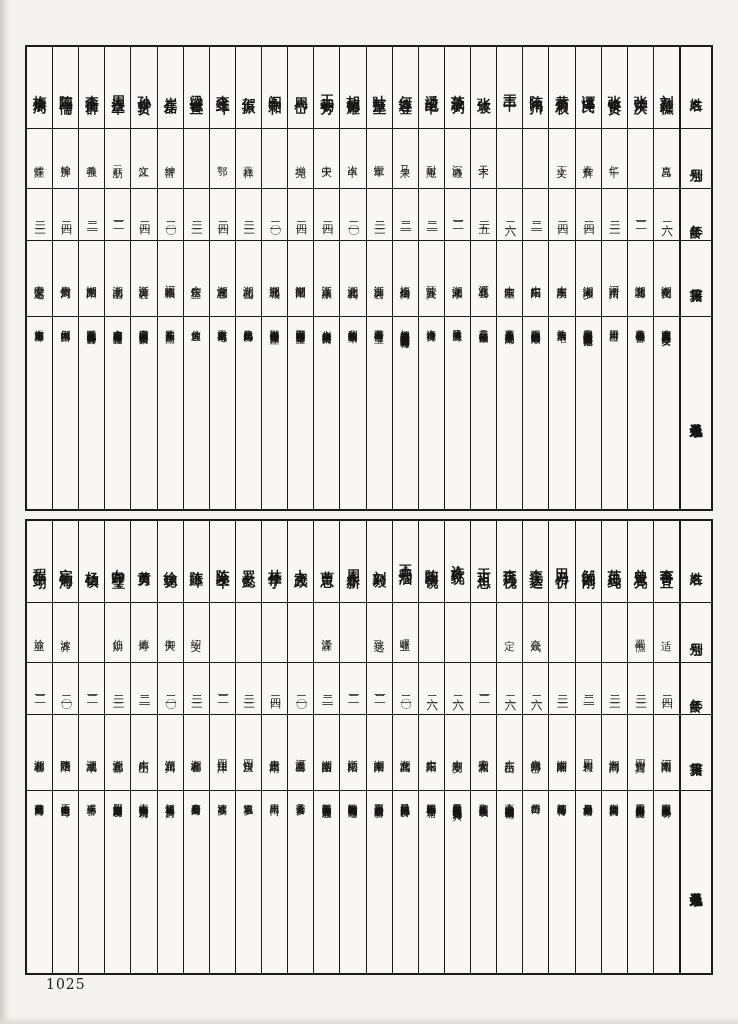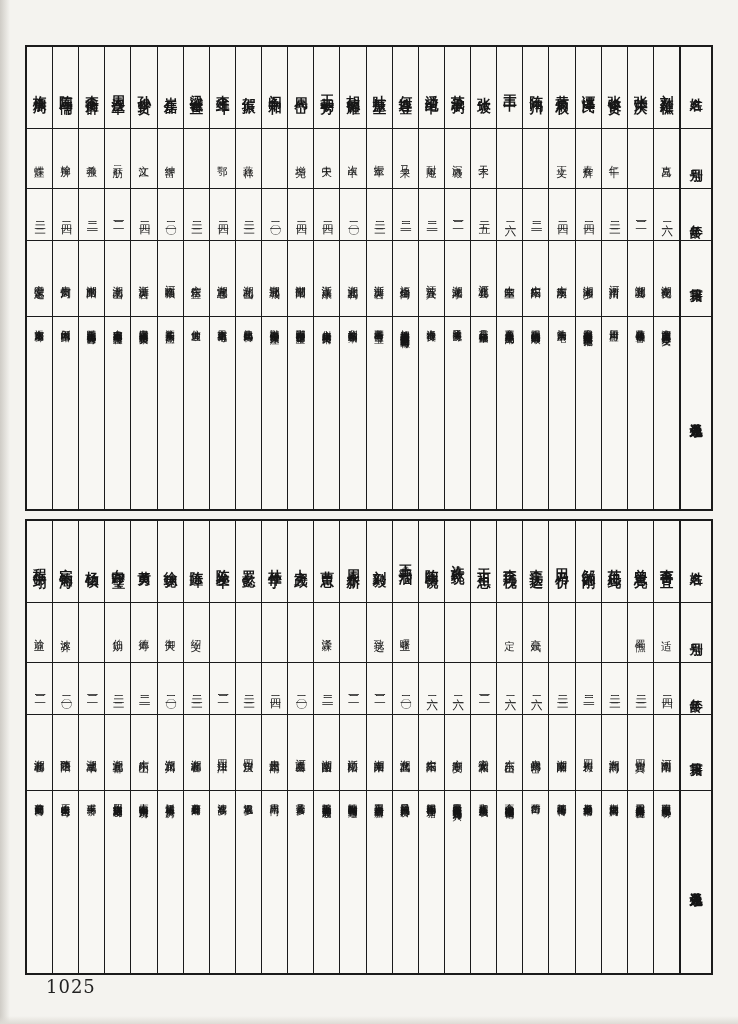--- a/index.html
+++ b/index.html
@@ -56,21 +56,21 @@
 
   .head-col .cell { font-weight:bold; font-size:13px; letter-spacing:0; }
   .head-col .cell { justify-content:space-evenly; padding:6px 0; }
   .head-col .c-addr { justify-content:space-evenly; padding:26px 0; }
 
   .mark { font-size:8px; letter-spacing:0; padding-top:2px; }
 
   .page-number {
     position:absolute; left:46px; top:976px;
     font-family:"DejaVu Serif", serif;
-    font-size:18px; letter-spacing:1px; color:#222;
+    font-size:14px; letter-spacing:1px; color:#222;
   }
 </style>
 </head>
 <body>
 
 <div class="edge-left"></div>
 <div class="edge-bottom"></div>
 
 <div class="tables">
 

